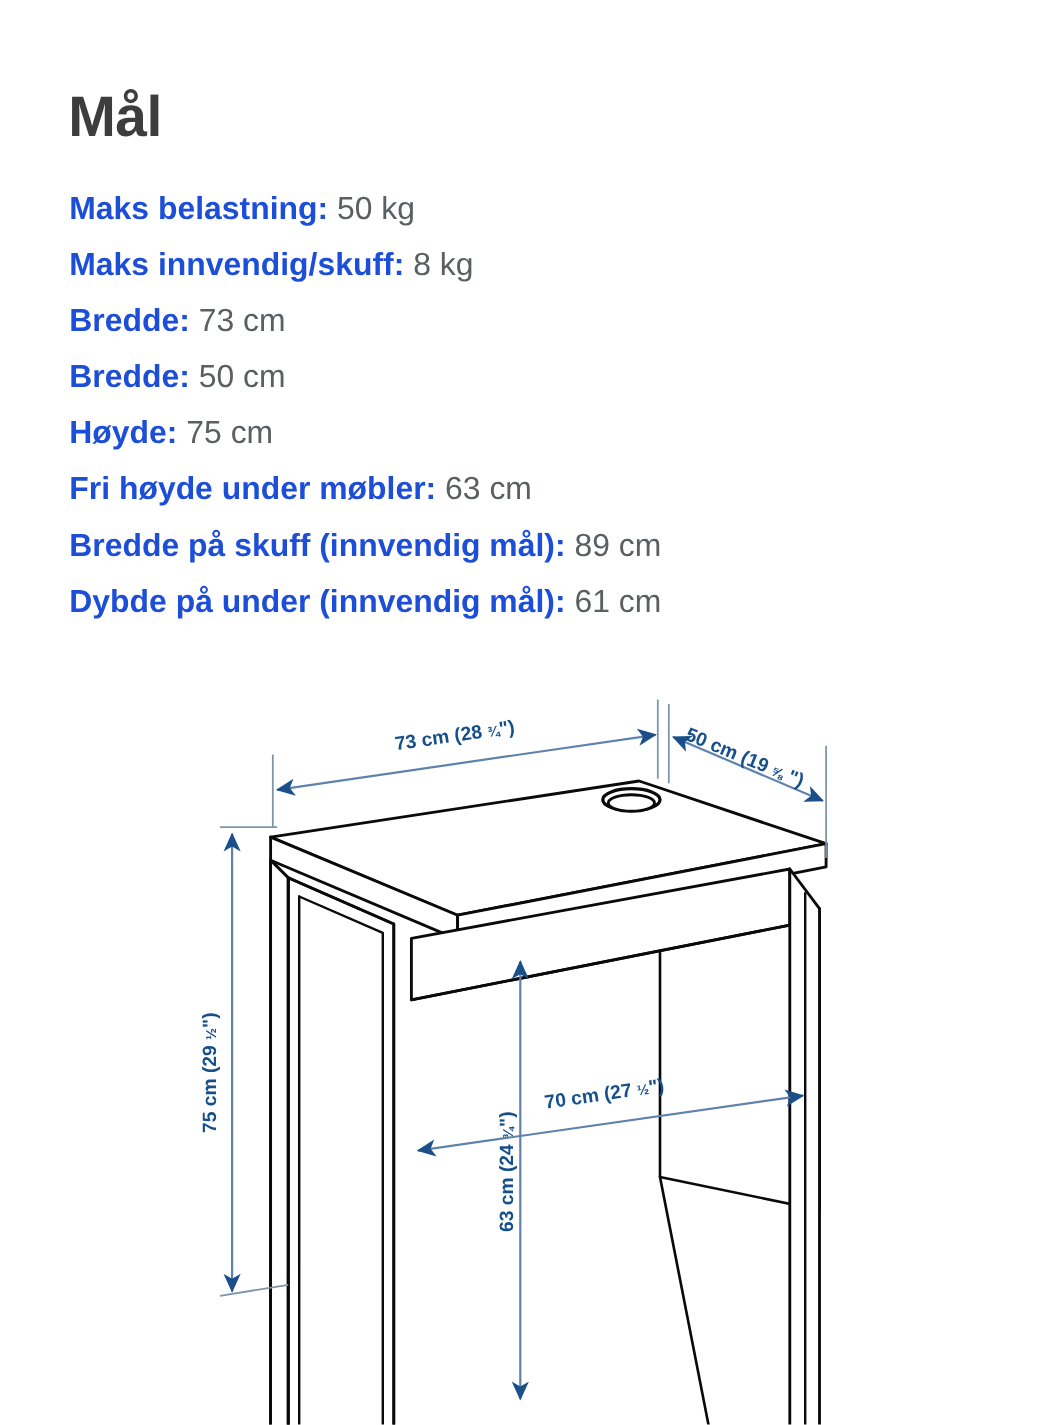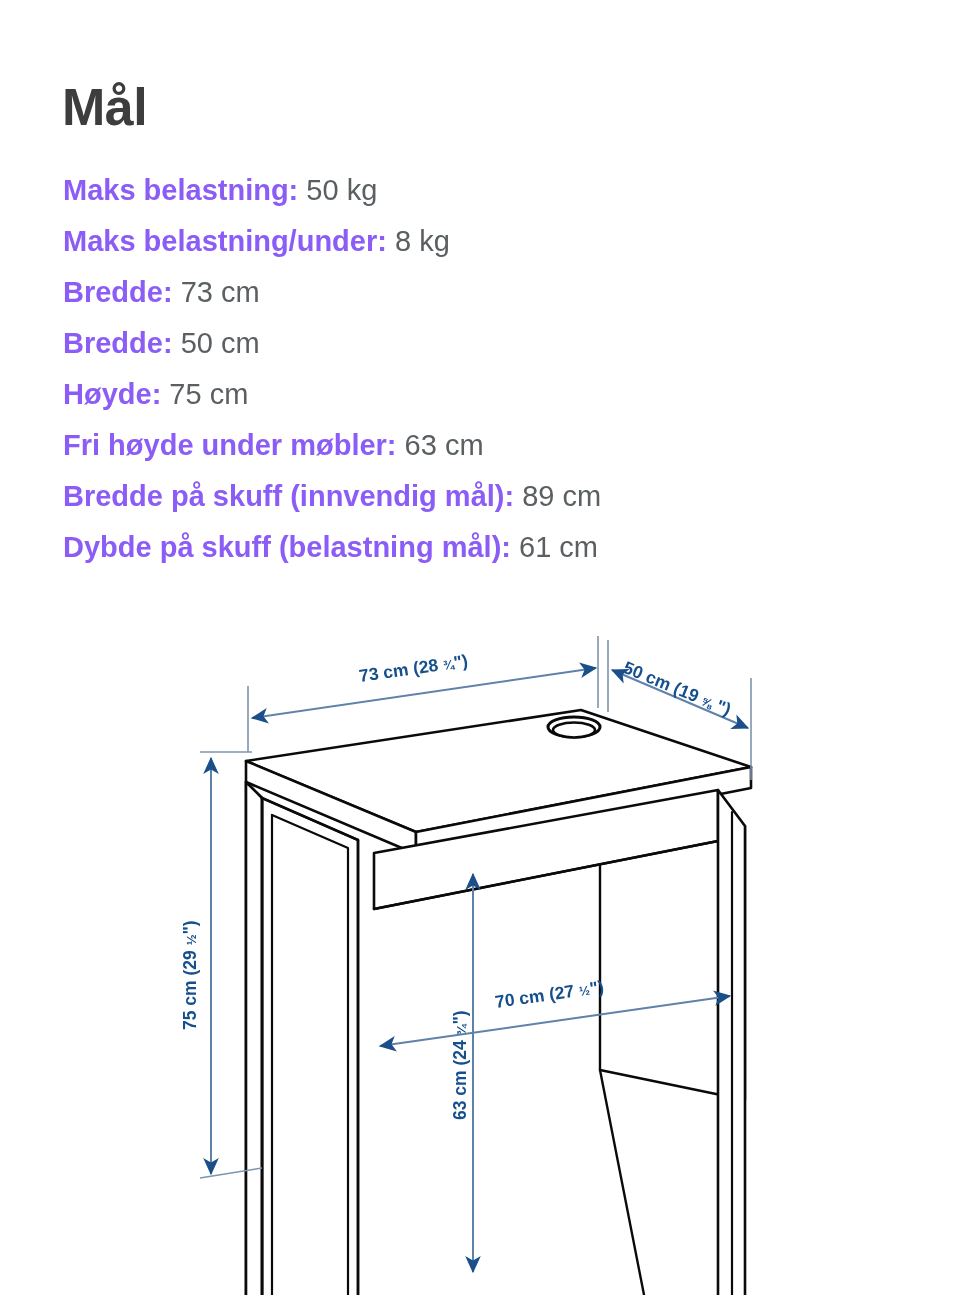--- a/index.html
+++ b/index.html
@@ -38,21 +38,21 @@
     width: 860px;
   }
   .spec-row {
     font-size: 29px;
     line-height: 51px;
     color: #555555;
     white-space: nowrap;
   }
   .spec-label {
     font-weight: 700;
-    color: #8b5cf6;
+    color: #1d4ed8;
   }
   .spec-value {
     font-weight: 400;
     color: #5a5f62;
     margin-top: 36px;
   }
   .figure {
     position: absolute;
     left: 0;
     top: 600px;
@@ -78,21 +78,21 @@
 <div class="page">
 
   <h1 class="section-title">Mål</h1>
 
   <div class="spec-list">
     <div class="spec-row">
       <span class="spec-label">Maks belastning:</span>
       <span class="spec-value">50 kg</span>
     </div>
     <div class="spec-row">
-      <span class="spec-label">Maks belastning/under:</span>
+      <span class="spec-label">Maks innvendig/skuff:</span>
       <span class="spec-value">8 kg</span>
     </div>
     <div class="spec-row">
       <span class="spec-label">Bredde:</span>
       <span class="spec-value">73 cm</span>
     </div>
     <div class="spec-row">
       <span class="spec-label">Bredde:</span>
       <span class="spec-value">50 cm</span>
     </div>
@@ -102,21 +102,21 @@
     </div>
     <div class="spec-row">
       <span class="spec-label">Fri høyde under møbler:</span>
       <span class="spec-value">63 cm</span>
     </div>
     <div class="spec-row">
       <span class="spec-label">Bredde på skuff (innvendig mål):</span>
       <span class="spec-value">89 cm</span>
     </div>
     <div class="spec-row">
-      <span class="spec-label">Dybde på skuff (belastning mål):</span>
+      <span class="spec-label">Dybde på under (innvendig mål):</span>
       <span class="spec-value">61 cm</span>
     </div>
   </div>
 
   <div class="figure">
     <svg width="960" height="695" viewBox="0 0 960 695" xmlns="http://www.w3.org/2000/svg">
       <defs>
         <marker id="arrHead" markerWidth="9" markerHeight="9" refX="8" refY="4.5" orient="auto" markerUnits="strokeWidth">
           <path d="M0,0.6 L8.6,4.5 L0,8.4 L2.2,4.5 Z" fill="#1b4f8a"></path>
         </marker>

